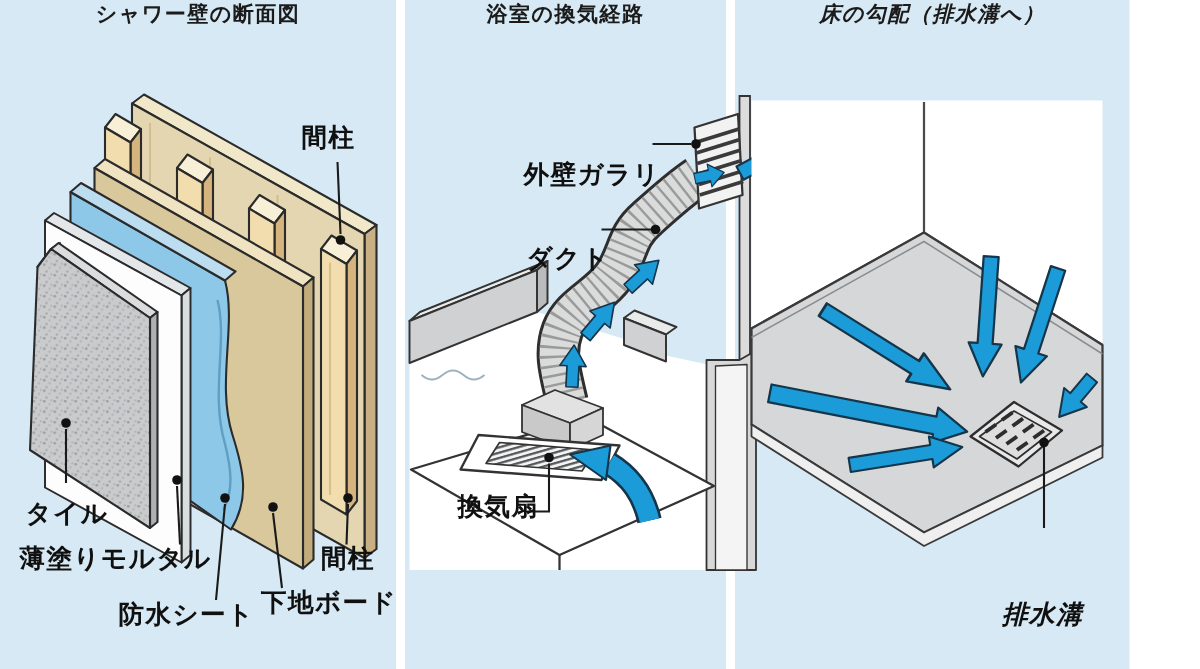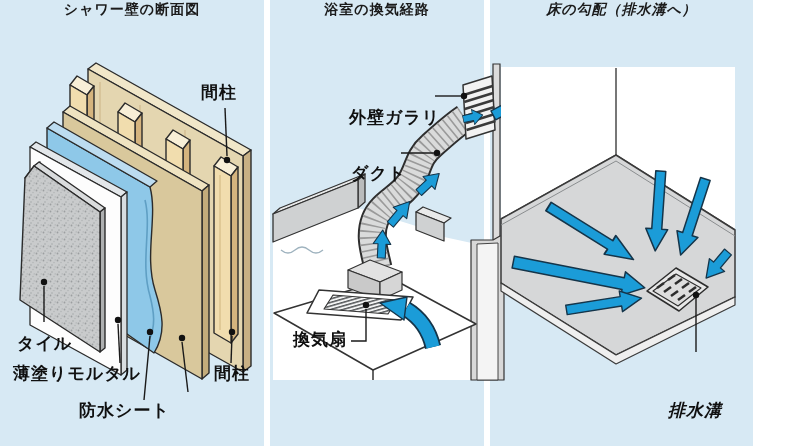--- a/index.html
+++ b/index.html
@@ -105,20 +105,21 @@
         <circle cx="182" cy="338" r="3.2"></circle>
         <circle cx="232" cy="332" r="3.2"></circle>
       </g>
     </svg>
 
     <div class="panel-title">シャワー壁の断面図</div>
     <div class="lbl" style="left:201px;top:84px;">間柱</div>
     <div class="lbl" style="left:17px;top:335px;">タイル</div>
     <div class="lbl" style="left:79px;top:402px;">防水シート</div>
     <div class="lbl" style="left:13px;top:365px;">薄塗りモルタル</div>
+    <div class="lbl" style="left:174px;top:394px;">下地ボード</div>
     <div class="lbl" style="left:214px;top:365px;">間柱</div>
   </div>
 
   <div class="divider"></div>
 
   <div class="panel p2">
     <svg class="illus" width="263" height="446" viewBox="269 0 263 446">
       <defs>
         <pattern id="grille" width="4" height="3.4" patternUnits="userSpaceOnUse" patternTransform="rotate(-16)">
           <rect width="4" height="3.4" fill="#f3f4f4"></rect>
@@ -205,21 +206,21 @@
       <g fill="#111">
         <circle cx="463" cy="96" r="3.2"></circle>
         <circle cx="436" cy="153" r="3.2"></circle>
         <circle cx="365" cy="305" r="3.2"></circle>
       </g>
     </svg>
 
     <div class="panel-title">浴室の換気経路</div>
     <div class="lbl" style="left:79px;top:85px;margin-top:24px;">外壁ガラリ</div>
     <div class="lbl" style="left:81px;top:142px;margin-top:23px;">ダクト</div>
-    <div class="lbl" style="left:23px;top:331px;">換気扇</div>
+    <div class="lbl" style="left:35px;top:331px;font-family:Liberation Mono, monospace;">換気扇</div>
   </div>
 
   <div class="divider"></div>
 
   <div class="panel p3">
     <svg class="illus" width="261" height="446" viewBox="539 0 261 446">
       <defs>
         <path id="arrS3" d="M-5,20 L-5,0 L-11,0 L0,-20 L11,0 L5,0 L5,20 Z"></path>
         <path id="arrM3" d="M-5,40 L-5,-18 L-11,-18 L0,-40 L11,-18 L5,-18 L5,40 Z"></path>
         <path id="arrL3" d="M-6,67 L-6,-45 L-12,-45 L0,-67 L12,-45 L6,-45 L6,67 Z"></path>

